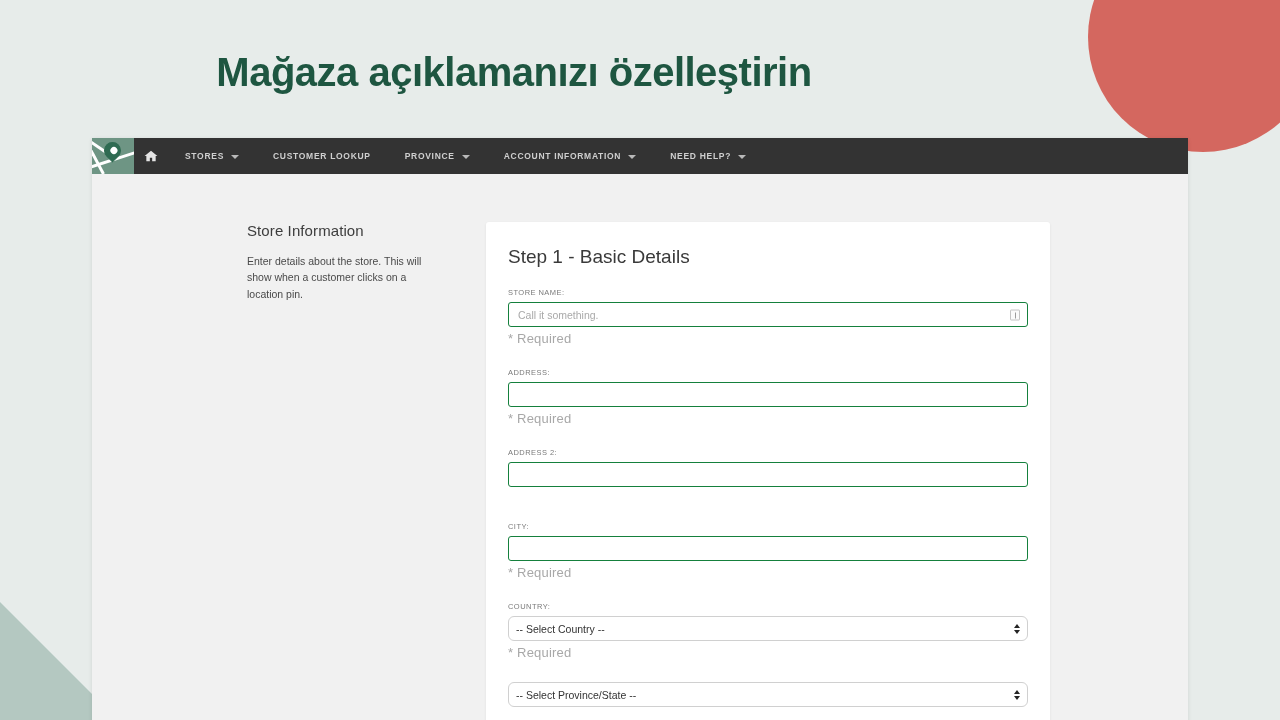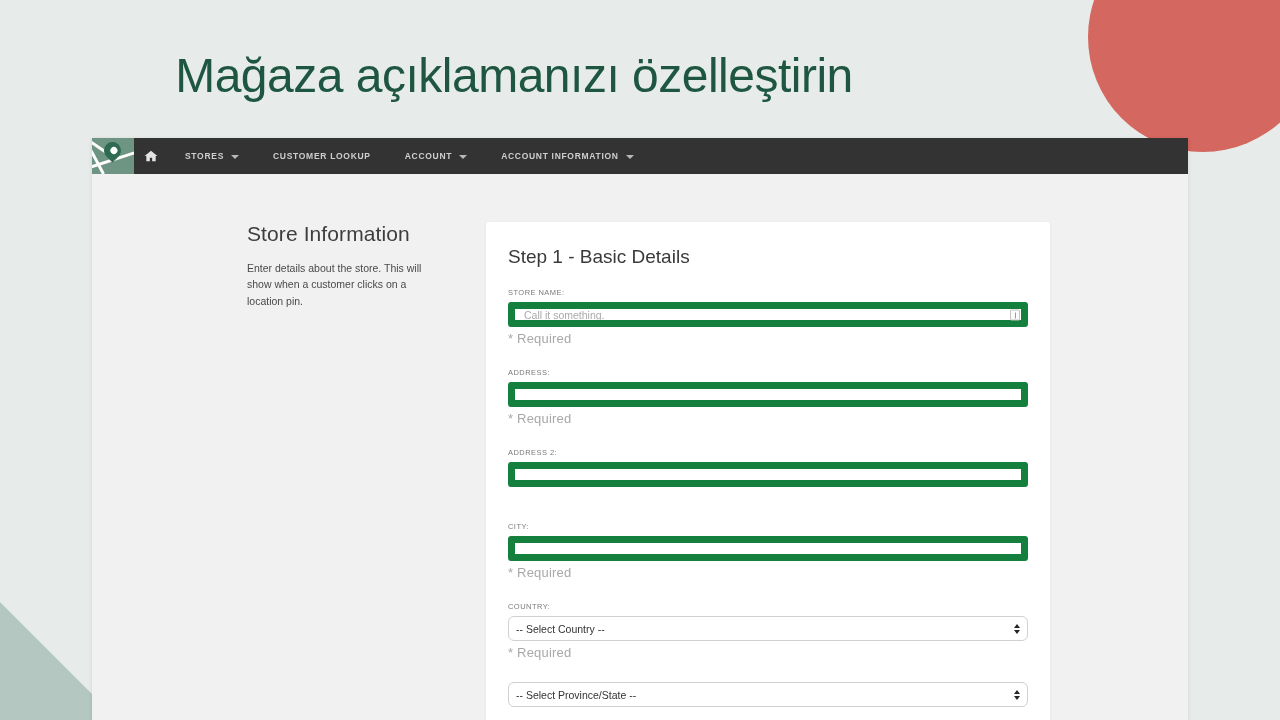--- a/index.html
+++ b/index.html
@@ -20,21 +20,21 @@
     position:absolute; left:0; bottom:0;
     width:0; height:0;
     border-left:118px solid #b4c8c1;
     border-top:118px solid transparent;
   }
 
   
   .headline{
     position:absolute; top:50px; left:0; width:1028px;
     text-align:center;
-    font-size:48px; font-weight:normal;
+    font-size:40px; font-weight:bold;
     letter-spacing:-0.5px;
     color:#1e5641;
     line-height:1.1;
   }
 
   
   .app-window{
     position:absolute;
     left:92px; top:138px;
     width:1096px; height:600px;
@@ -119,21 +119,21 @@
     display:flex;
     padding:48px 0 0 0;
     height:564px;
   }
   .left-col{
     width:394px;
     padding-left:155px;
     flex:0 0 auto;
   }
   .left-title{
-    font-size:21px;
+    font-size:15px;
     color:#3d3d3d;
     font-weight:normal;
     letter-spacing:0.1px;
     margin-bottom:14px;
   }
   .left-desc{
     font-size:10.5px;
     color:#4a4a4a;
     line-height:1.55;
     max-width:195px;
@@ -159,21 +159,21 @@
     font-size:7.5px;
     letter-spacing:0.45px;
     color:#7a7a7a;
     text-transform:uppercase;
     margin-bottom:5px;
   }
   .input-wrap{ position:relative; }
   .text-input{
     width:100%;
     height:25px;
-    border:7px solid #15803d;
+    border:1px solid #15803d;
     border-radius:3px;
     background:#fff;
     font-family:"Liberation Sans", sans-serif;
     font-size:10.5px;
     color:#4a4a4a;
     padding:0 28px 0 9px;
     outline:none;
   }
   .text-input::placeholder{ color:#a9a9a9; }
   .input-icon{
@@ -252,25 +252,29 @@
     </div>
     <div class="nav-items">
       <div class="nav-item">
         <span>STORES</span>
         <span class="caret"></span>
       </div>
       <div class="nav-item">
         <span>CUSTOMER LOOKUP</span>
       </div>
       <div class="nav-item">
-        <span>ACCOUNT</span>
+        <span>PROVINCE</span>
         <span class="caret"></span>
       </div>
       <div class="nav-item">
         <span>ACCOUNT INFORMATION</span>
+        <span class="caret"></span>
+      </div>
+      <div class="nav-item">
+        <span>NEED HELP?</span>
         <span class="caret"></span>
       </div>
     </div>
   </div>
 
   <div class="page-body">
 
     <div class="left-col">
       <div class="left-title">Store Information</div>
       <div class="left-desc">Enter details about the store. This will show when a customer clicks on a location pin.</div>

